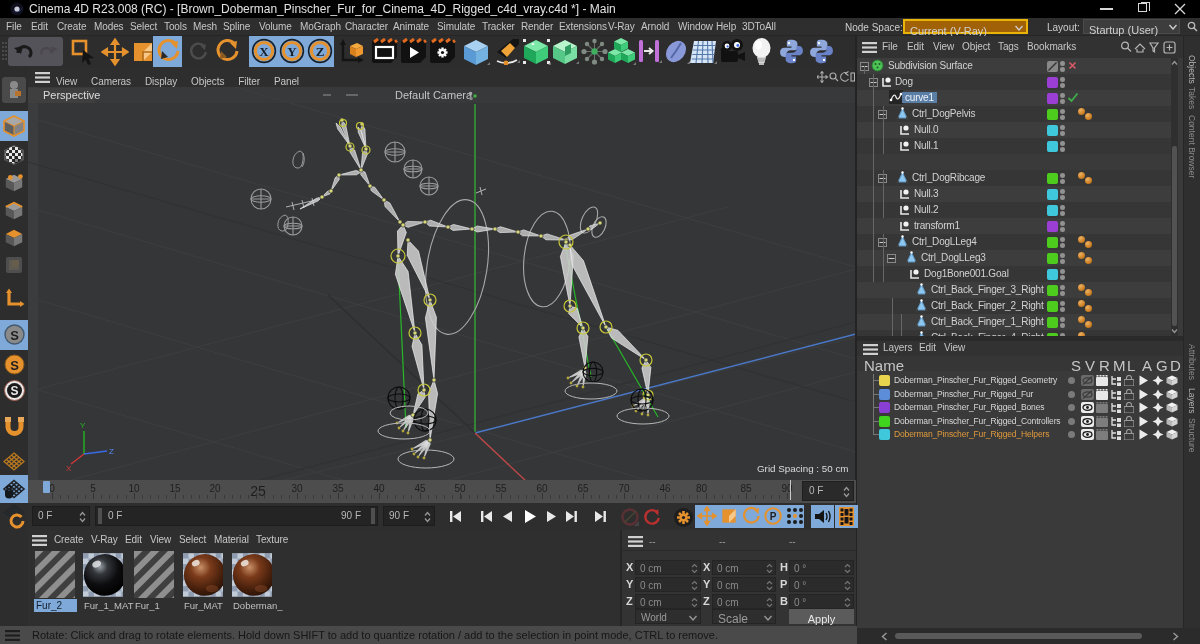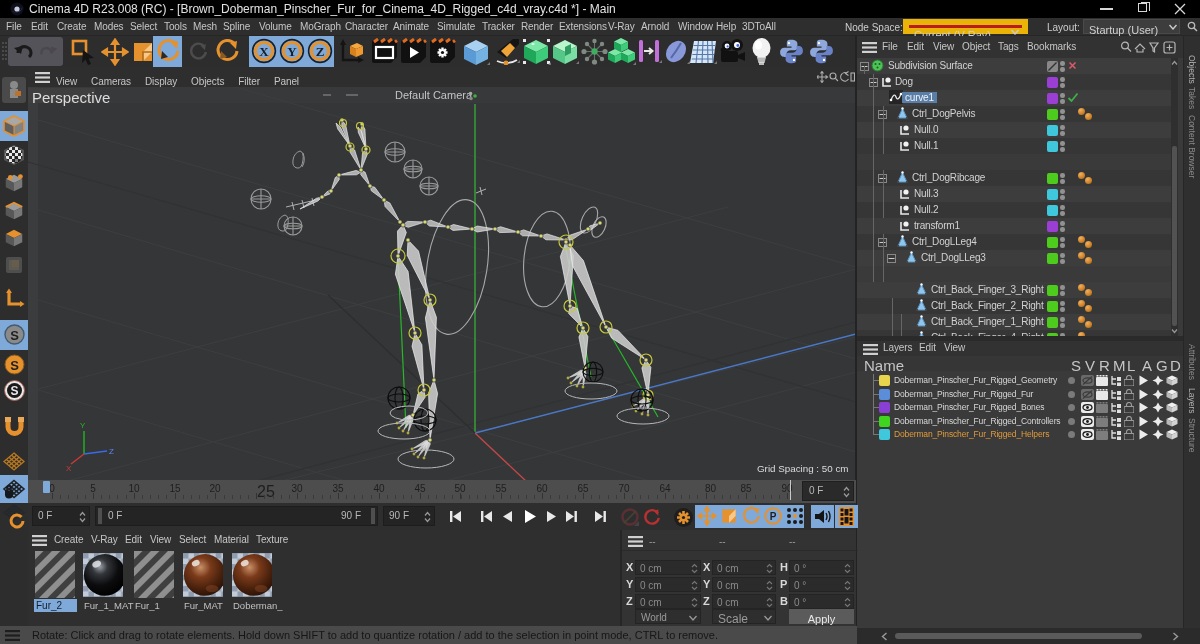--- a/index.html
+++ b/index.html
@@ -42,21 +42,21 @@
     <span class="abs menuitem mtop" style="left:437px;top:3px">Simulate</span>
     <span class="abs menuitem mtop" style="left:482px;top:3px">Tracker</span>
     <span class="abs menuitem mtop" style="left:521px;top:3px">Render</span>
     <span class="abs menuitem mtop" style="left:559px;top:3px">Extensions</span>
     <span class="abs menuitem mtop" style="left:608px;top:3px">V-Ray</span>
     <span class="abs menuitem mtop" style="left:641px;top:3px">Arnold</span>
     <span class="abs menuitem mtop" style="left:678px;top:3px">Window</span>
     <span class="abs menuitem mtop" style="left:716px;top:3px">Help</span>
     <span class="abs menuitem mtop" style="left:742px;top:3px">3DToAll</span>
  <div class="abs" style="left:845px;top:4px;color:#cdcdcd;font-size:10px">Node Space:</div>
- <div class="abs" style="left:903px;top:1px;width:125px;height:15px;background:#b91c1c;border:6px solid #eab308">
+ <div class="abs" style="left:903px;top:1px;width:125px;height:15px;background:#a16207;border:2px solid #eab308">
    <span style="color:#d0d0d0;font-size:11px;margin-left:5px;line-height:13px;display:inline-block">Current (V-Ray)</span>
    <svg class="abs" style="right:3px;top:4px" width="8" height="6" viewBox="0 0 8 6">
         <path d="M0.5 1 L4 5 L7.5 1" stroke="#ccc" stroke-width="1.4" fill="none"></path>
       </svg>
  </div>
  <div class="abs" style="left:1047px;top:4px;color:#cdcdcd;font-size:10px">Layout:</div>
  <div class="abs" style="left:1083px;top:1px;width:97px;height:15px;background:#3d3d3d;border:1px solid #4a4a4a">
    <span style="color:#d0d0d0;font-size:11px;margin-left:5px;line-height:13px;display:inline-block">Startup (User)</span>
    <svg class="abs" style="right:2px;top:4px" width="8" height="6" viewBox="0 0 8 6">
         <path d="M0.5 1 L4 5 L7.5 1" stroke="#ccc" stroke-width="1.4" fill="none"></path>
@@ -664,21 +664,21 @@
   <line x1="56" y1="367" x2="56" y2="344" stroke="#22b822"></line>
   <line x1="56" y1="367" x2="79" y2="364" stroke="#3a6ae8"></line>
   <line x1="56" y1="367" x2="43" y2="377" stroke="#d03838"></line>
  </g>
  <g font-size="8" font-family="Liberation Sans">
   <text x="52" y="341" fill="#22b822">Y</text>
         <text x="81" y="367" fill="#5a8af8">Z</text>
         <text x="38" y="384" fill="#d03838">X</text>
  </g>
 </svg>
- <div class="abs" style="left:0;top:1px;width:67px;height:15px;background:#3f3f3f;color:#dcdcdc;font-size:15px;padding:1px 0 0 4px">Perspective</div>
+ <div class="abs" style="left:0;top:1px;width:67px;height:15px;background:#3f3f3f;color:#dcdcdc;font-size:11px;padding:1px 0 0 15px">Perspective</div>
  <div class="abs" style="left:367px;top:2px;color:#c4c4c4;font-size:11px">Default Camera</div>
  <svg class="abs" style="left:440px;top:4px" width="10" height="10">
       <circle cx="2.5" cy="2.5" r="1.8" fill="#aaa"></circle>
       <circle cx="7" cy="5" r="1.8" fill="#3fae3f"></circle>
       <circle cx="3" cy="7.5" r="1.8" fill="#888"></circle>
     </svg>
  <div class="abs" style="left:295px;top:7px;width:8px;height:2px;background:#666"></div>
  <div class="abs" style="left:318px;top:7px;width:12px;height:2px;background:#666"></div>
 </div>
 
@@ -882,20 +882,30 @@
         <circle cx="6.5" cy="1.5" r="1.2" fill="#fff"></circle>
         <circle cx="11" cy="11" r="1.2" fill="#444"></circle>
         <circle cx="2" cy="11" r="1.2" fill="#444"></circle>
       </svg>
 <div class="abs tlbl" style="left:64px">Ctrl_DogLLeg3</div>
 <div class="abs" style="left:190px;top:2.5px;width:11px;height:11px;border-radius:2px;background:#4ecc1e"></div>
 <div class="abs" style="left:203px;top:3px;width:4.5px;height:4.5px;border-radius:50%;background:#919191"></div>
       <div class="abs" style="left:203px;top:9px;width:4.5px;height:4.5px;border-radius:50%;background:#919191"></div>
 <div class="abs ob" style="left:221px;top:2px"></div>
       <div class="abs ob" style="left:228px;top:7px"></div>
+</div>
+<div class="abs" style="left:0;top:230px;width:314px;height:16px;background:#363636">
+<svg class="abs" style="left:51px;top:1px" width="13" height="13">
+        <path d="M3 3 L3 11 L11 11" fill="none" stroke="#e8e8e8" stroke-width="1.6"></path>
+        <circle cx="8" cy="5" r="2.6" fill="#f2f2f2"></circle>
+      </svg>
+<div class="abs tlbl" style="left:67px">Dog1Bone001.Goal</div>
+<div class="abs" style="left:190px;top:2.5px;width:11px;height:11px;border-radius:2px;background:#3fc8dc"></div>
+<div class="abs" style="left:203px;top:3px;width:4.5px;height:4.5px;border-radius:50%;background:#919191"></div>
+      <div class="abs" style="left:203px;top:9px;width:4.5px;height:4.5px;border-radius:50%;background:#919191"></div>
 </div>
 <div class="abs" style="left:0;top:246px;width:314px;height:16px;background:#3d3d3d">
 <svg class="abs" style="left:58px;top:1px" width="13" height="13">
         <path d="M6.5 1.5 L11 11 L2 11 Z" fill="#8ec6ee" stroke="#5a92c0"></path>
         <circle cx="6.5" cy="1.5" r="1.2" fill="#fff"></circle>
         <circle cx="11" cy="11" r="1.2" fill="#444"></circle>
         <circle cx="2" cy="11" r="1.2" fill="#444"></circle>
       </svg>
 <div class="abs tlbl" style="left:74px">Ctrl_Back_Finger_3_Right</div>
 <div class="abs" style="left:190px;top:2.5px;width:11px;height:11px;border-radius:2px;background:#4ecc1e"></div>
@@ -1220,32 +1230,32 @@
       <path d="M1.5 1 L5.5 4.5 L1.5 8" fill="none" stroke="#9a9a9a" stroke-width="1.4"></path>
     </svg>
 </div>
 
 <div class="abs" style="left:28px;top:480px;width:828px;height:23px;background:#4d4d4d">
 <span class="abs" style="left:14px;top:3px;width:20px;text-align:center;font-size:10px;color:#1e1e1e">0</span>
 <span class="abs" style="left:55px;top:3px;width:20px;text-align:center;font-size:10px;color:#1e1e1e">5</span>
 <span class="abs" style="left:96px;top:3px;width:20px;text-align:center;font-size:10px;color:#1e1e1e">10</span>
 <span class="abs" style="left:137px;top:3px;width:20px;text-align:center;font-size:10px;color:#1e1e1e">15</span>
 <span class="abs" style="left:177px;top:3px;width:20px;text-align:center;font-size:10px;color:#1e1e1e">20</span>
-<span class="abs" style="left:229px;top:3px;width:20px;text-align:left;font-size:16px;color:#1e1e1e">25</span>
+<span class="abs" style="left:220px;top:3px;width:20px;text-align:center;font-size:14px;color:#1e1e1e">25</span>
 <span class="abs" style="left:259px;top:3px;width:20px;text-align:center;font-size:10px;color:#1e1e1e">30</span>
 <span class="abs" style="left:300px;top:3px;width:20px;text-align:center;font-size:10px;color:#1e1e1e">35</span>
 <span class="abs" style="left:341px;top:3px;width:20px;text-align:center;font-size:10px;color:#1e1e1e">40</span>
 <span class="abs" style="left:382px;top:3px;width:20px;text-align:center;font-size:10px;color:#1e1e1e">45</span>
 <span class="abs" style="left:422px;top:3px;width:20px;text-align:center;font-size:10px;color:#1e1e1e">50</span>
 <span class="abs" style="left:463px;top:3px;width:20px;text-align:center;font-size:10px;color:#1e1e1e">55</span>
 <span class="abs" style="left:504px;top:3px;width:20px;text-align:center;font-size:10px;color:#1e1e1e">60</span>
 <span class="abs" style="left:545px;top:3px;width:20px;text-align:center;font-size:10px;color:#1e1e1e">65</span>
 <span class="abs" style="left:586px;top:3px;width:20px;text-align:center;font-size:10px;color:#1e1e1e">70</span>
-<span class="abs" style="left:627px;top:3px;width:20px;text-align:center;font-size:10px;color:#1e1e1e">64</span>
-<span class="abs" style="left:668px;top:3px;width:20px;text-align:right;font-size:10px;color:#1e1e1e">80</span>
+<span class="abs" style="left:627px;top:3px;width:20px;text-align:center;font-size:10px;color:#1e1e1e">46</span>
+<span class="abs" style="left:668px;top:3px;width:20px;text-align:left;font-size:10px;color:#1e1e1e">80</span>
 <span class="abs" style="left:708px;top:3px;width:20px;text-align:center;font-size:10px;color:#1e1e1e">85</span>
 <span class="abs" style="left:749px;top:3px;width:20px;text-align:center;font-size:10px;color:#1e1e1e">90</span>
 <div class="abs" style="left:24px;top:15px;width:740px;height:4px;background:repeating-linear-gradient(90deg,#3a3a3a 0 1px,rgba(0,0,0,0) 1px 8.17px)"></div>
 <div class="abs" style="left:24px;top:13px;width:740px;height:6px;background:repeating-linear-gradient(90deg,#333 0 1px,rgba(0,0,0,0) 1px 40.85px)"></div>
 <div class="abs" style="left:15px;top:1px;width:7px;height:12px;background:#7ea9d8;border-radius:1px"></div>
 <div class="abs" style="left:762px;top:0;width:1px;height:20px;background:#c8c8c8"></div>
 <div class="abs" style="left:774px;top:1px;width:52px;height:20px;background:#2a2a2a;border:1px solid #1f1f1f">
       <span style="position:absolute;left:6px;top:3px;font-size:10px;color:#b8b8b8">0 F</span>
       <svg class="abs" style="right:3px;top:4px" width="7" height="12">
         <path d="M1 4.5 L3.5 1.5 L6 4.5 M1 7.5 L3.5 10.5 L6 7.5" fill="none" stroke="#999" stroke-width="1.2"></path>

